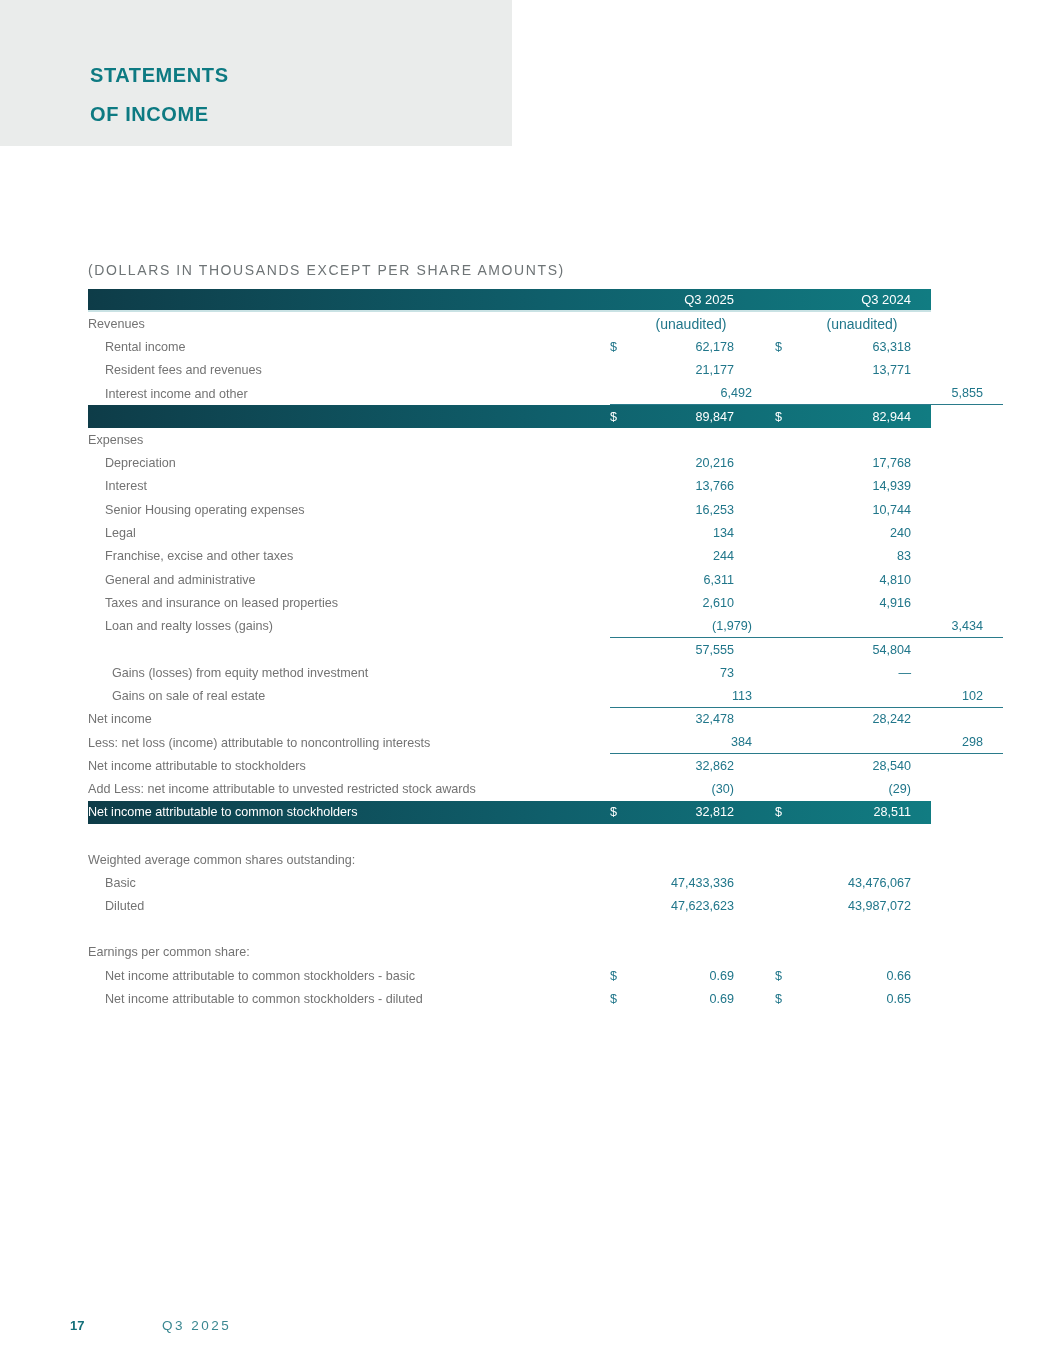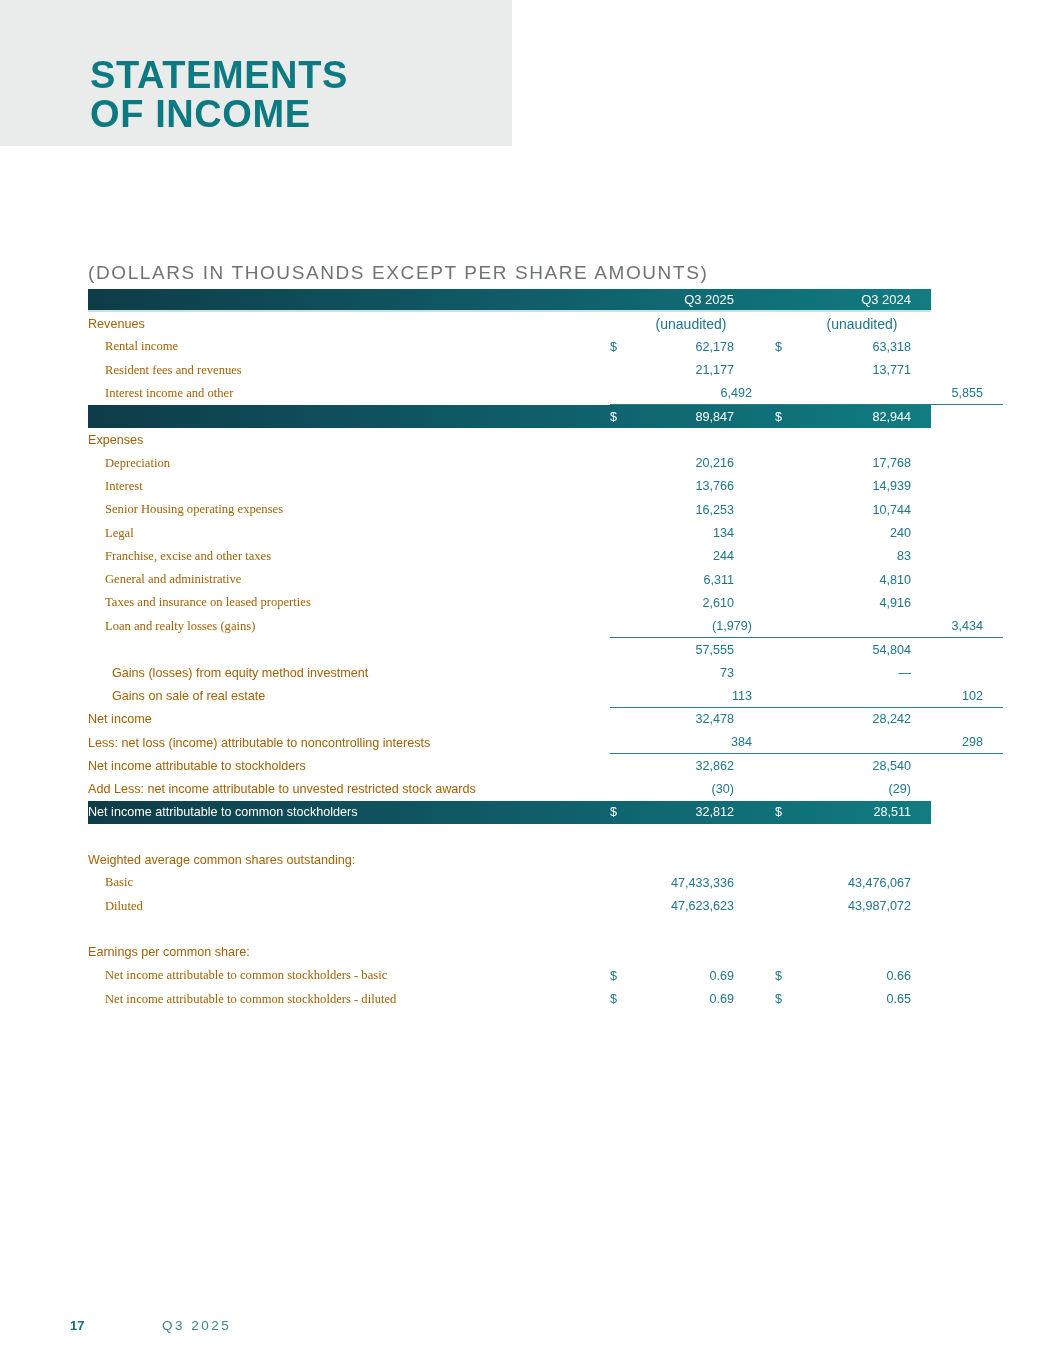--- a/index.html
+++ b/index.html
@@ -10,35 +10,35 @@
     -webkit-font-smoothing:antialiased;
   }
 
   
   .header-block {
     position:absolute; left:0; top:0; width:512px; height:146px;
     background:#eaeceb;
   }
   .page-title {
     position:absolute; left:90px; top:56px;
-    font-size:38px; font-weight:bold; letter-spacing:0.6px;
+    font-size:20px; font-weight:bold; letter-spacing:0.6px;
     color:#0d7a82; line-height:39px;
   }
 
   .subtitle {
     position:absolute; left:88px; top:262px;
-    font-size:19px; letter-spacing:1.6px; color:#6e7476;
+    font-size:14px; letter-spacing:1.6px; color:#6e7476;
   }
 
   
   .income-table { position:absolute; left:88px; top:289px; width:843px; }
 
   .row { display:flex; align-items:center; height:23.3px; font-size:12.6px; color:#20768a; }
-  .row .label { flex:0 0 522px; color:#a16207; white-space:nowrap; overflow:hidden; }
-  .row .label.indent-1 { padding-left:17px;font-family:Liberation Serif, serif; }
+  .row .label { flex:0 0 522px; color:#737373; white-space:nowrap; overflow:hidden; }
+  .row .label.indent-1 { padding-left:17px; }
   .row .label.indent-2 { padding-left:24px; }
   .row .nums {
     flex:1; display:grid; align-items:center; height:100%;
     grid-template-columns:24px 100px 41px 24px 112px;
     padding-right:20px;
   }
   .row .d1, .row .d2 { text-align:left; }
   .row .v1, .row .v2 { text-align:right; font-variant-numeric:tabular-nums; }
   .nums.rule-below { border-bottom:1px solid #2a7b8b;gap:18px; }
 

